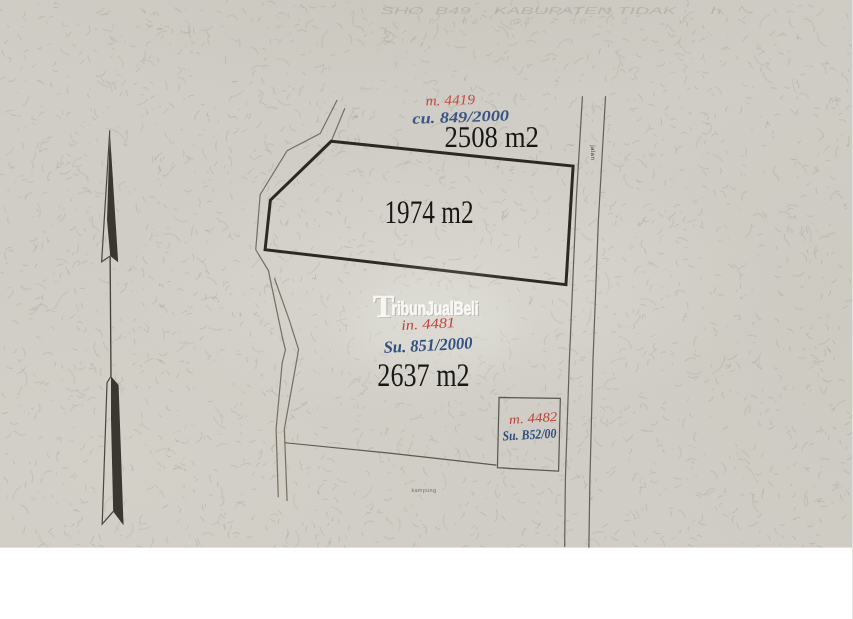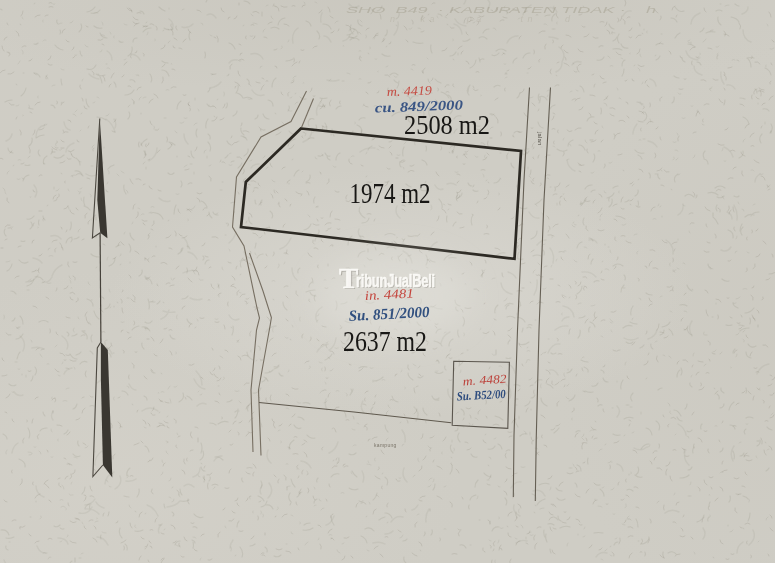--- a/index.html
+++ b/index.html
@@ -1,15 +1,15 @@
 <!DOCTYPE html>
 <html><head><meta charset="utf-8">
 <style>
 html,body{margin:0;padding:0;}
-#page{position:relative;width:775px;height:563px;overflow:hidden;
+#page{position:relative;width:775px;height:498px;overflow:hidden;
 background:#cfcdc5;
 font-family:"Liberation Sans",sans-serif;}
 #blotch{position:absolute;inset:0;
 background:
 radial-gradient(ellipse 420px 180px at 52% 52%, rgba(224,222,216,0.55), rgba(224,222,216,0) 70%),
 radial-gradient(ellipse 500px 300px at 15% 85%, rgba(214,211,203,0.5), rgba(214,211,203,0) 70%),
 radial-gradient(ellipse 600px 120px at 50% 0%, rgba(198,195,186,0.5), rgba(198,195,186,0) 80%),
 radial-gradient(ellipse 300px 400px at 100% 60%, rgba(202,199,190,0.45), rgba(202,199,190,0) 75%),
 radial-gradient(ellipse 280px 300px at 0% 30%, rgba(208,205,197,0.4), rgba(208,205,197,0) 75%);}
 svg{position:absolute;left:0;top:0;}

